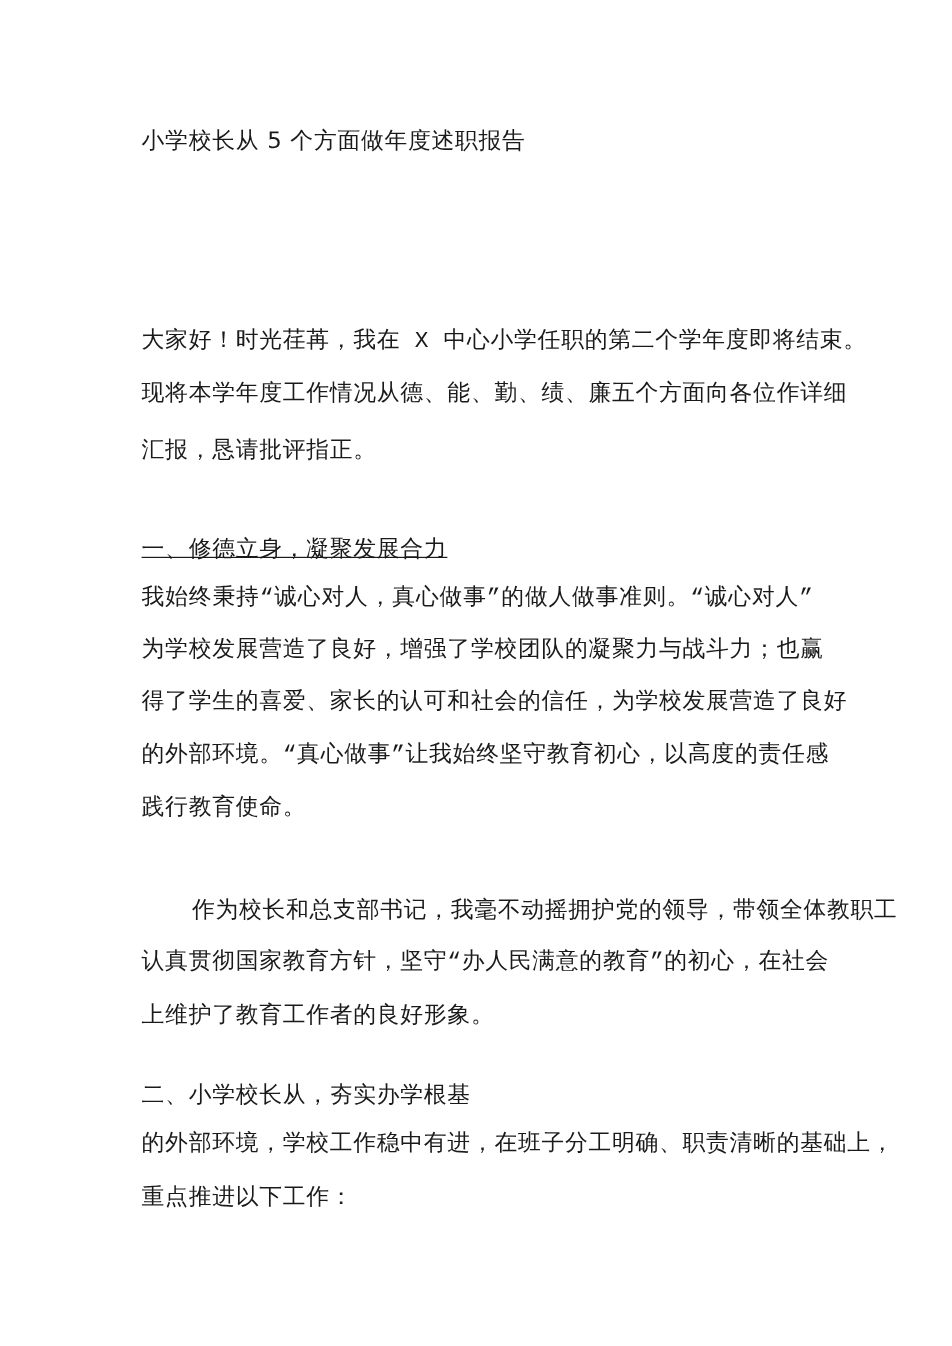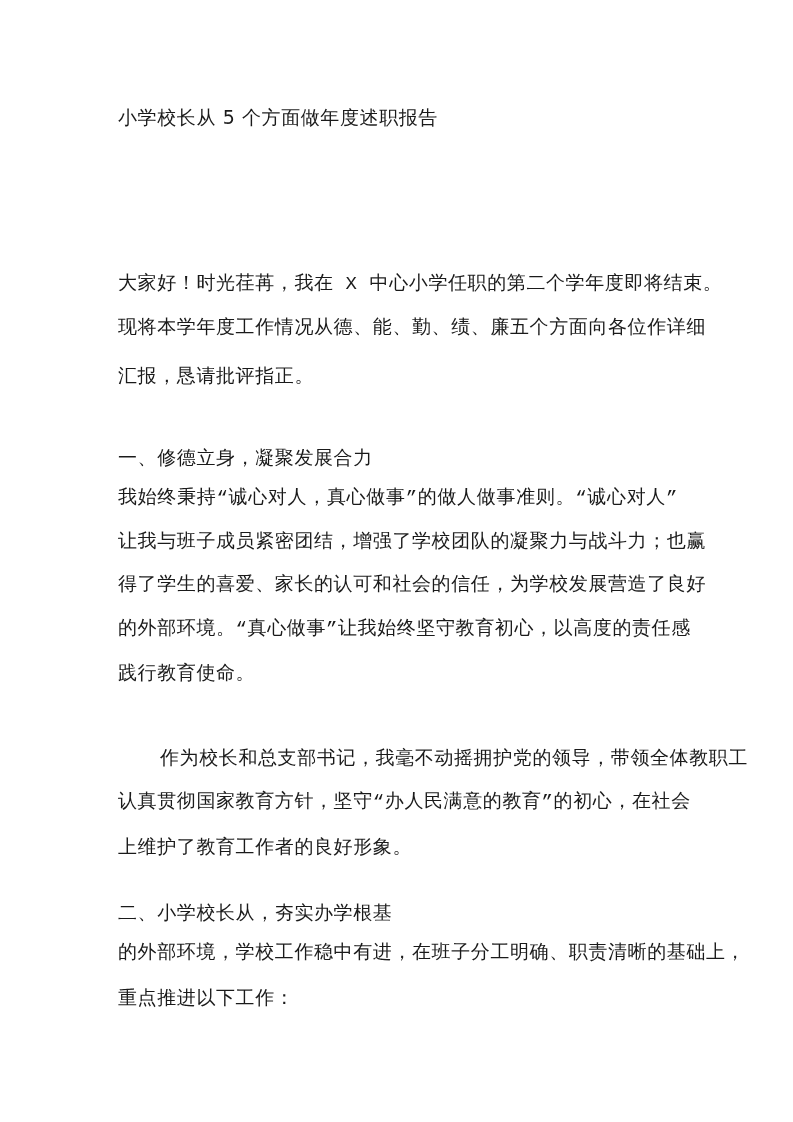--- a/index.html
+++ b/index.html
@@ -22,25 +22,25 @@
 <div class="page">
   <div class="line" style="top:105px;">小学校长从 5 个方面做年度述职报告</div>
 
 
   <div>
     <div class="line justify" style="top:272px;">大家好！时光荏苒，我在 X 中心小学任职的第二个学年度即将结束。</div>
     <div class="line justify" style="top:316px;">现将本学年度工作情况从德、能、勤、绩、廉五个方面向各位作详细</div>
     <div class="line" style="top:363px;">汇报，恳请批评指正。</div>
   </div>
 
-  <div class="line" style="top:445px;">一、修德立身，凝聚发展合力</div>
+  <div class="line" style="top:445px;text-decoration:underline;">一、修德立身，凝聚发展合力</div>
 
   <div>
     <div class="line justify" style="top:486px;">我始终秉持“诚心对人，真心做事”的做人做事准则。“诚心对人”</div>
-    <div class="line justify" style="top:530px;">让我与班子成员紧密团结，增强了学校团队的凝聚力与战斗力；也赢</div>
+    <div class="line justify" style="top:530px;">为学校发展营造了良好，增强了学校团队的凝聚力与战斗力；也赢</div>
     <div class="line justify" style="top:573px;">得了学生的喜爱、家长的认可和社会的信任，为学校发展营造了良好</div>
     <div class="line justify" style="top:617px;">的外部环境。“真心做事”让我始终坚守教育初心，以高度的责任感</div>
     <div class="line" style="top:660px;">践行教育使命。</div>
   </div>
 
   <div>
     <div class="line justify" style="top:747px;margin-left:42px;">作为校长和总支部书记，我毫不动摇拥护党的领导，带领全体教职工</div>
     <div class="line justify" style="top:790px;">认真贯彻国家教育方针，坚守“办人民满意的教育”的初心，在社会</div>
     <div class="line" style="top:834px;">上维护了教育工作者的良好形象。</div>
   </div>

